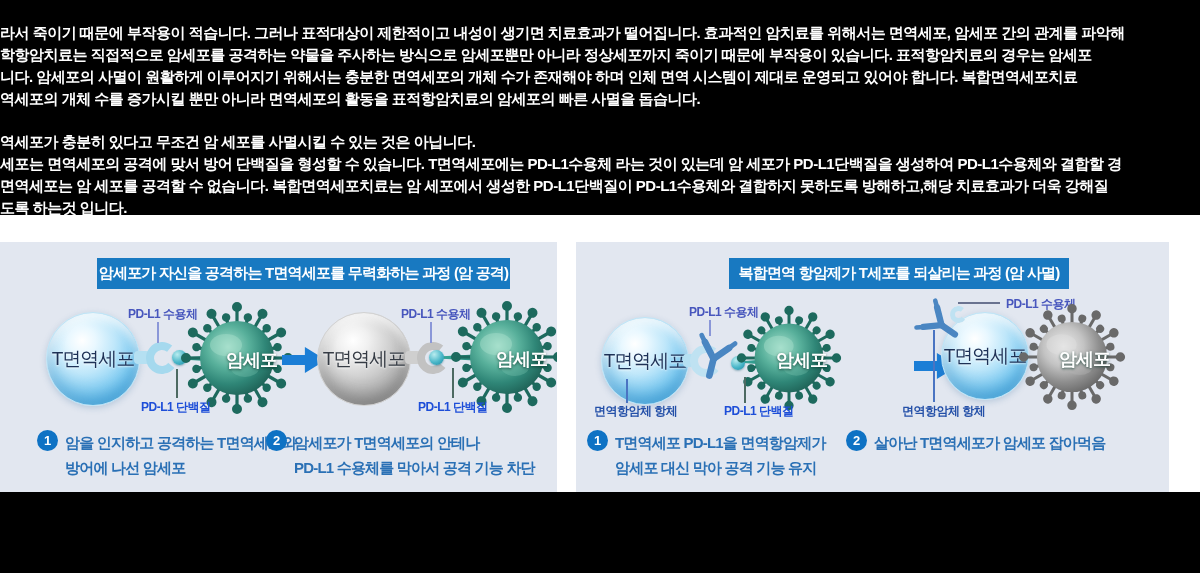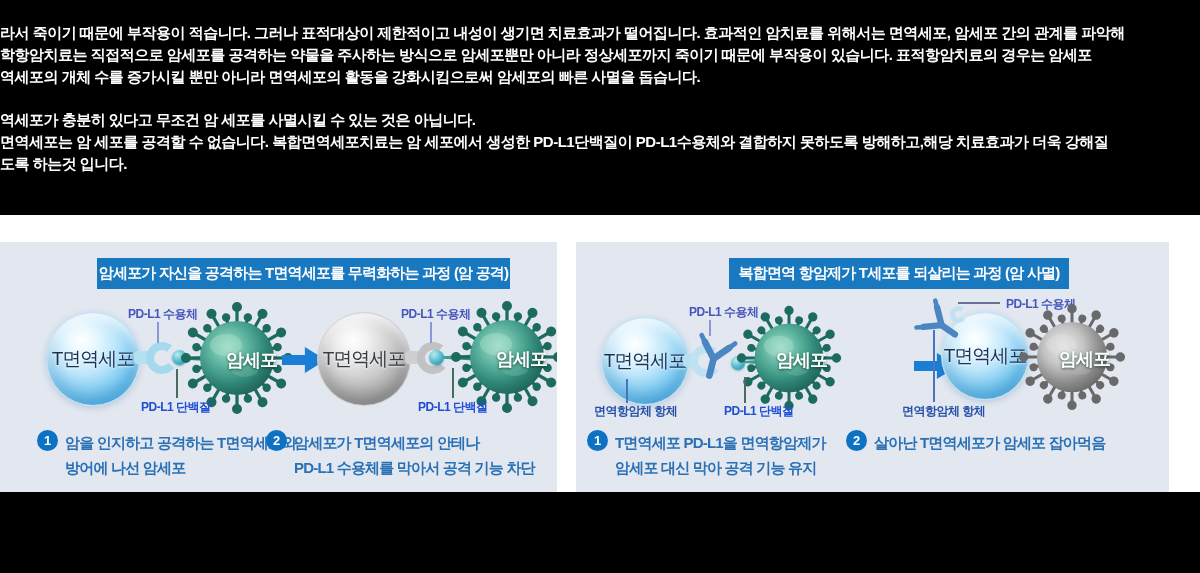--- a/index.html
+++ b/index.html
@@ -140,24 +140,26 @@
     </symbol>
   </defs>
 </svg>
 
 <div class="page">
 
   <section class="intro">
     <div>
       <div class="iline">라서 죽이기 때문에 부작용이 적습니다. 그러나 표적대상이 제한적이고 내성이 생기면 치료효과가 떨어집니다. 효과적인 암치료를 위해서는 면역세포, 암세포 간의 관계를 파악해</div>
       <div class="iline">학항암치료는 직접적으로 암세포를 공격하는 약물을 주사하는 방식으로 암세포뿐만 아니라 정상세포까지 죽이기 때문에 부작용이 있습니다. 표적항암치료의 경우는 암세포</div>
-      <div class="iline">역세포의 개체 수를 증가시킬 뿐만 아니라 면역세포의 활동을 강화시킴으로써 암세포의 빠른 사멸을 돕습니다.</div>
+      <div class="iline">니다. 암세포의 사멸이 원활하게 이루어지기 위해서는 충분한 면역세포의 개체 수가 존재해야 하며 인체 면역 시스템이 제대로 운영되고 있어야 합니다. 복합면역세포치료</div>
+      <div class="iline">역세포의 개체 수를 증가시킬 뿐만 아니라 면역세포의 활동을 표적항암치료의 암세포의 빠른 사멸을 돕습니다.</div>
     </div>
     <div class="para2">
       <div class="iline">역세포가 충분히 있다고 무조건 암 세포를 사멸시킬 수 있는 것은 아닙니다.</div>
+      <div class="iline">세포는 면역세포의 공격에 맞서 방어 단백질을 형성할 수 있습니다. T면역세포에는 PD-L1수용체 라는 것이 있는데 암 세포가 PD-L1단백질을 생성하여 PD-L1수용체와 결합할 경</div>
       <div class="iline">면역세포는 암 세포를 공격할 수 없습니다. 복합면역세포치료는 암 세포에서 생성한 PD-L1단백질이 PD-L1수용체와 결합하지 못하도록 방해하고,해당 치료효과가 더욱 강해질</div>
       <div class="iline">도록 하는것 입니다.</div>
     </div>
   </section>
 
   <div class="panels">
 
     <section class="panel pl">
       <div class="title-box" style="left:97px;top:16px;width:413px;">
         <span>암세포가 자신을 공격하는 T면역세포를 무력화하는 과정 (암 공격)</span>

